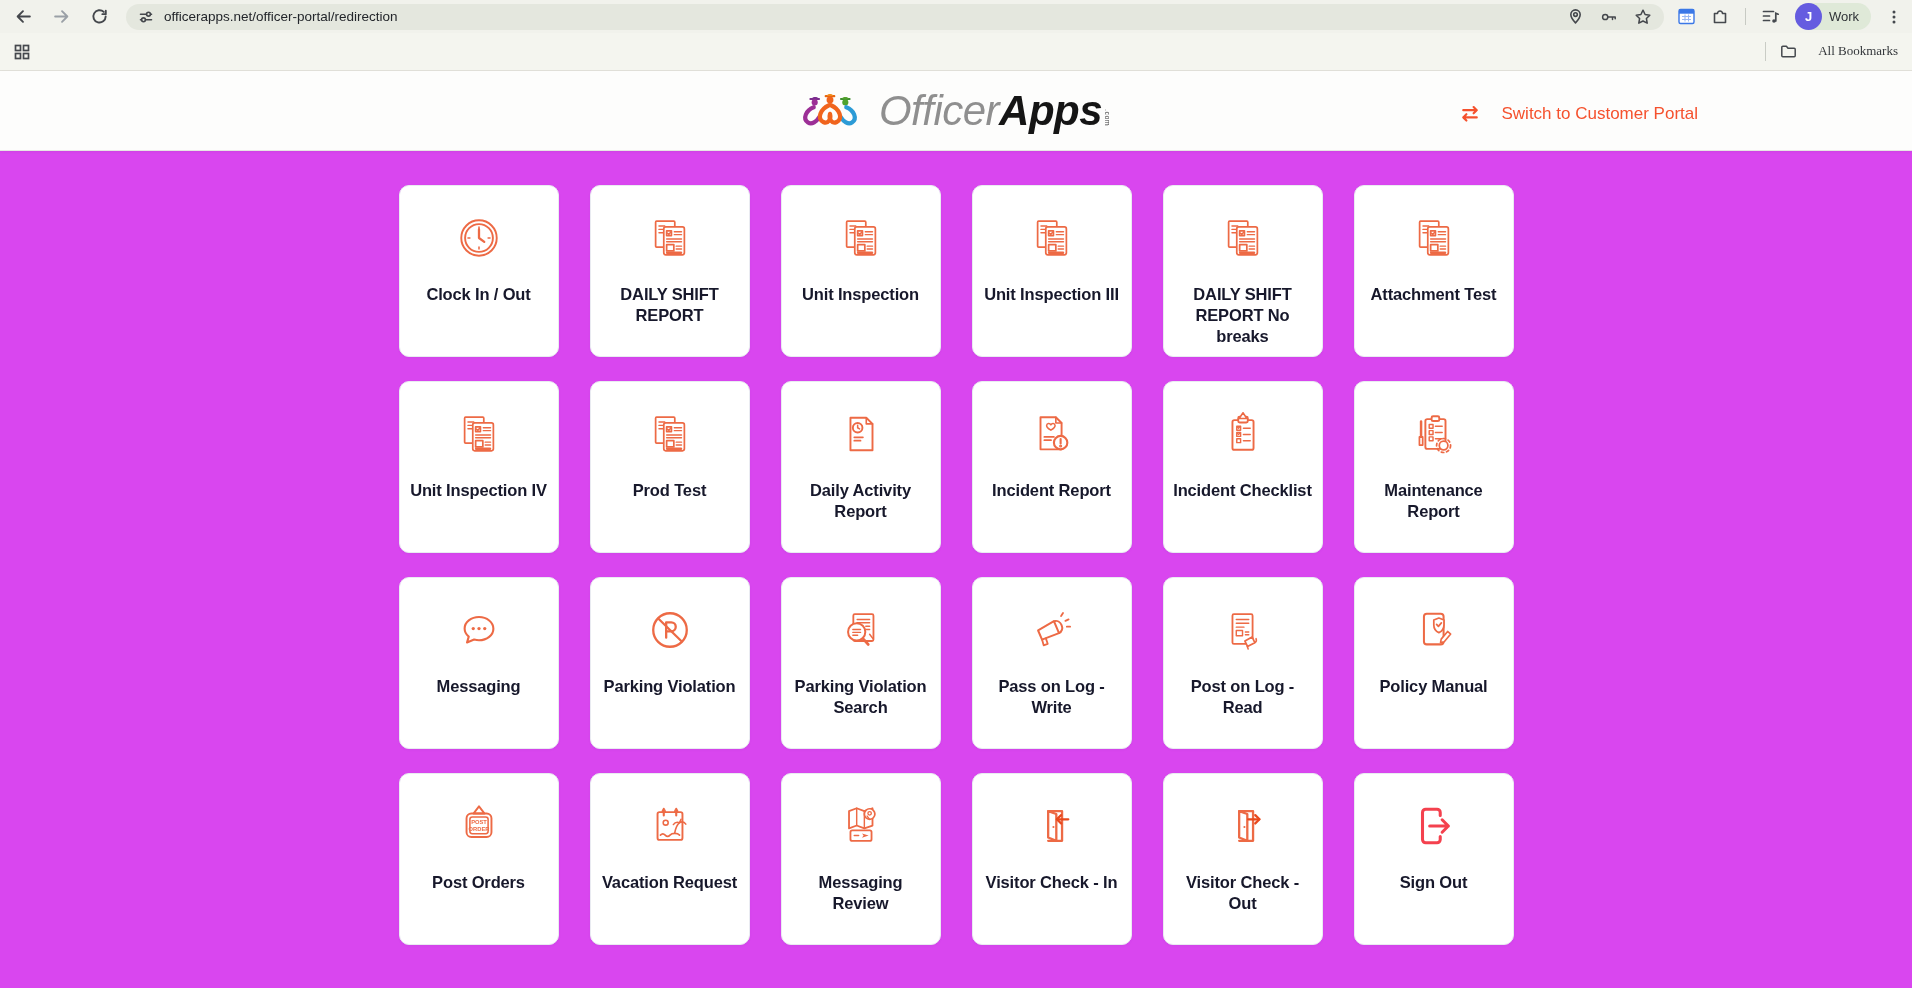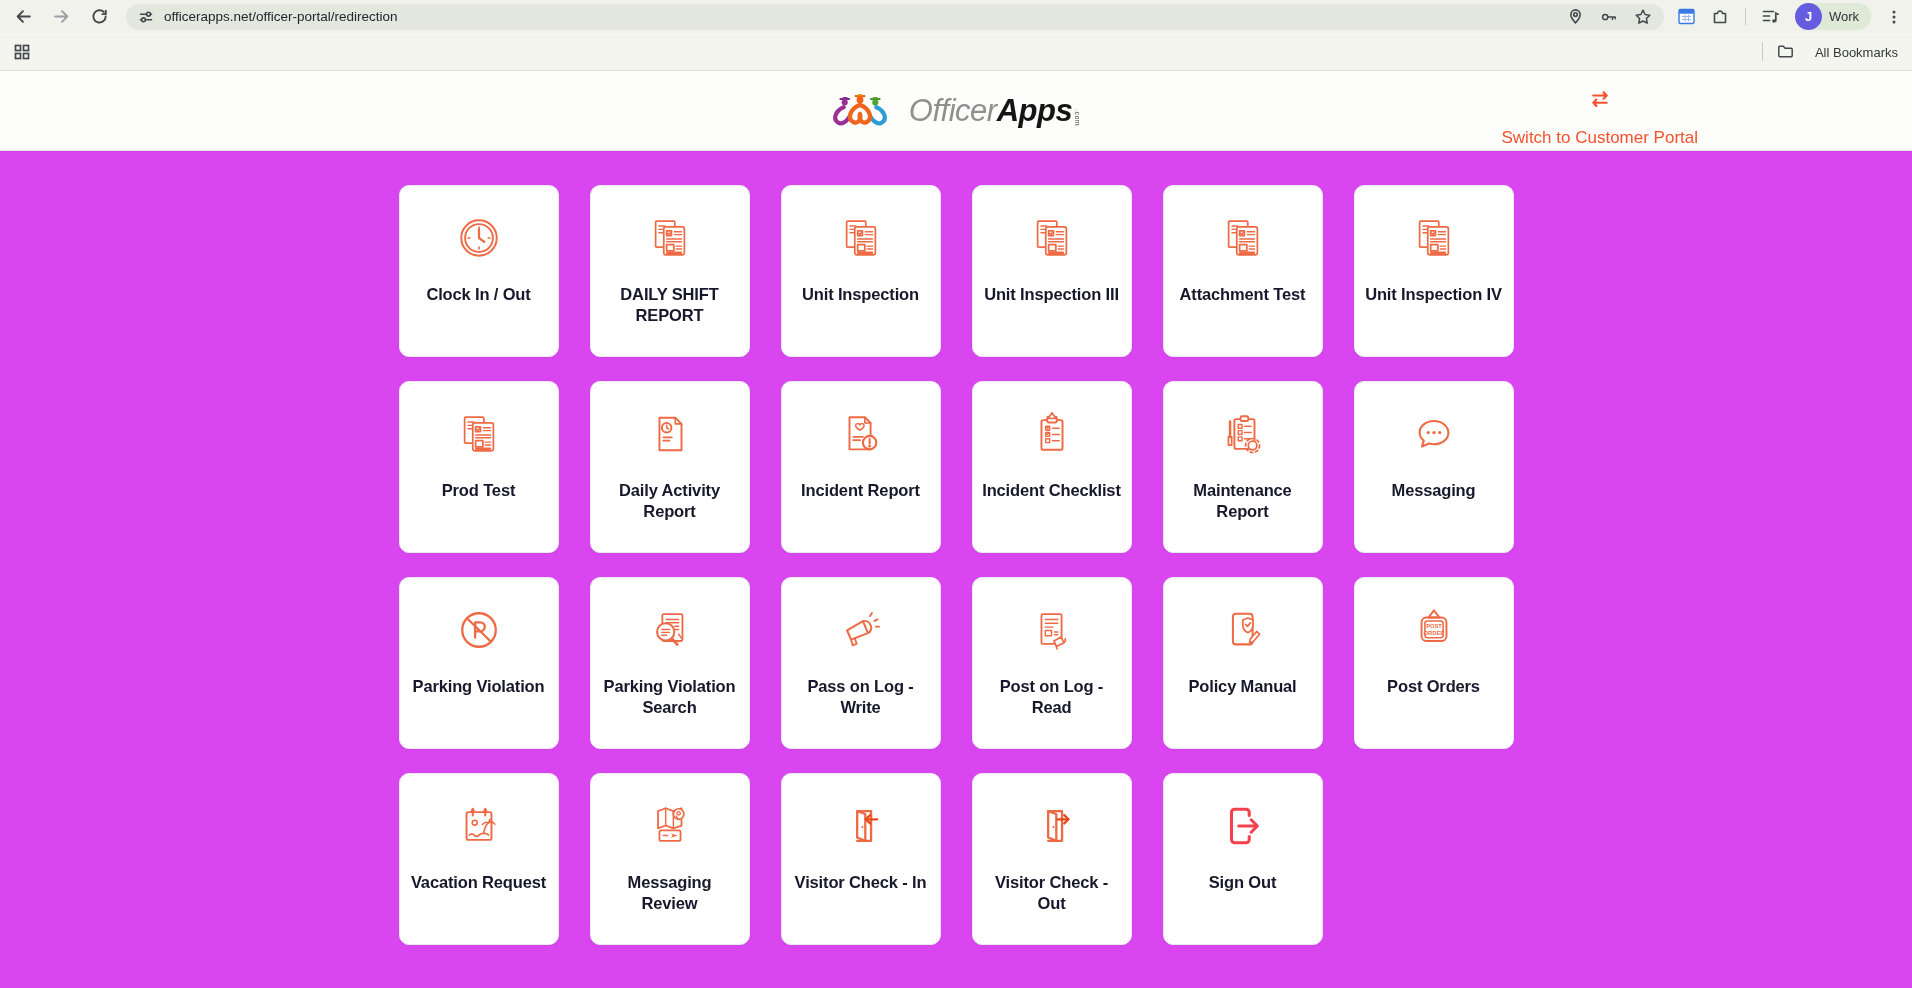--- a/index.html
+++ b/index.html
@@ -36,38 +36,38 @@
     display:flex; align-items:center; justify-content:center; margin-right:7px;
   }
   .profile-name { font-size:13px; color:#2F3337; }
 
   .bookmarks-bar {
     height:38px; background:#F4F5EF; border-bottom:1px solid #E2E1DA;
     display:flex; align-items:center; padding:0 14px;
   }
   .bm-spacer { flex:1 1 auto; }
   .bm-sep { width:1px; height:19px; background:#C9CCC5; margin-right:14px; }
-  .all-bookmarks { display:flex; align-items:flex-end; gap:21px; }
+  .all-bookmarks { display:flex; align-items:flex-start; gap:21px;font-family:Liberation Serif, serif; }
   .all-bookmarks span { font-size:13px; color:#34373B; }
 
   
   .site-header {
     height:80px; background:#FDFDFC; position:relative;
     border-bottom:1px solid #E7E7E4;
     box-shadow:0 1px 3px rgba(0,0,0,.05);
     display:flex; align-items:center; justify-content:center;
   }
   .logo { display:flex; align-items:center; }
-  .logo-text { font-size:31px; font-style:italic; letter-spacing:-0.5px; margin-left:20px; white-space:nowrap; }
+  .logo-text { font-size:42px; font-style:italic; letter-spacing:-0.5px; margin-left:20px; white-space:nowrap; }
   .logo-officer { color:#8F8F8F; font-weight:normal; }
   .logo-apps { color:#151515; font-weight:bold; }
   .logo-com { font-size:7px; color:#3A3A3A; writing-mode:vertical-rl; letter-spacing:.5px; margin-left:2px; margin-top:14px; font-style:normal; }
   .switch-link {
     position:absolute; right:214px; top:50%; transform:translateY(-36%);
-    display:flex; align-items:center; gap:20px; cursor:pointer; text-decoration:none;flex-direction:column;
+    display:flex; align-items:center; gap:20px; cursor:pointer; text-decoration:none;
   }
   .switch-link span { font-size:17px; color:#F5512D; }
 
   
   .content { height:837px; background:#d946ef; overflow:hidden; }
   .grid {
     display:grid; grid-template-columns:repeat(6,160px);
     column-gap:31px; row-gap:24px;
     justify-content:center; padding-top:34px;
   }
@@ -273,20 +273,36 @@
             <path d="M12.5 11.5h6M12.5 15h13M12.5 18.5h13" stroke-width="1.5"></path>
             <rect x="17.5" y="12.5" width="21.5" height="29" rx="2" fill="#fff"></rect>
             <rect x="20.5" y="16.5" width="5" height="5"></rect>
             <path d="M21.5 19l1.3 1.3 2-2.5" stroke-width="1.5"></path>
             <path d="M28.5 17.5H36M28.5 20.5H36M20.5 25h15.5M20.5 28h15.5" stroke-width="1.5"></path>
             <rect x="20.5" y="31" width="7.5" height="6.5"></rect>
             <path d="M30.5 32.5H36M30.5 35.5H36" stroke-width="1.5"></path>
             <path d="M21 39.5h14.5" stroke-width="2.6"></path>
           </svg>
         </div>
+        <div class="tile-label">DAILY SHIFT REPORT No breaks</div>
+      </div>
+      <div class="card">
+        <div class="tile-icon">
+          <svg viewBox="0 0 48 48" fill="none" stroke="currentColor" stroke-linecap="round" stroke-linejoin="round" stroke-width="1.8">
+            <rect x="9" y="6.5" width="20" height="27" rx="1"></rect>
+            <path d="M12.5 11.5h6M12.5 15h13M12.5 18.5h13" stroke-width="1.5"></path>
+            <rect x="17.5" y="12.5" width="21.5" height="29" rx="2" fill="#fff"></rect>
+            <rect x="20.5" y="16.5" width="5" height="5"></rect>
+            <path d="M21.5 19l1.3 1.3 2-2.5" stroke-width="1.5"></path>
+            <path d="M28.5 17.5H36M28.5 20.5H36M20.5 25h15.5M20.5 28h15.5" stroke-width="1.5"></path>
+            <rect x="20.5" y="31" width="7.5" height="6.5"></rect>
+            <path d="M30.5 32.5H36M30.5 35.5H36" stroke-width="1.5"></path>
+            <path d="M21 39.5h14.5" stroke-width="2.6"></path>
+          </svg>
+        </div>
         <div class="tile-label">Attachment Test</div>
       </div>
       <div class="card">
         <div class="tile-icon">
           <svg viewBox="0 0 48 48" fill="none" stroke="currentColor" stroke-linecap="round" stroke-linejoin="round" stroke-width="1.8">
             <rect x="9" y="6.5" width="20" height="27" rx="1"></rect>
             <path d="M12.5 11.5h6M12.5 15h13M12.5 18.5h13" stroke-width="1.5"></path>
             <rect x="17.5" y="12.5" width="21.5" height="29" rx="2" fill="#fff"></rect>
             <rect x="20.5" y="16.5" width="5" height="5"></rect>
             <path d="M21.5 19l1.3 1.3 2-2.5" stroke-width="1.5"></path>

